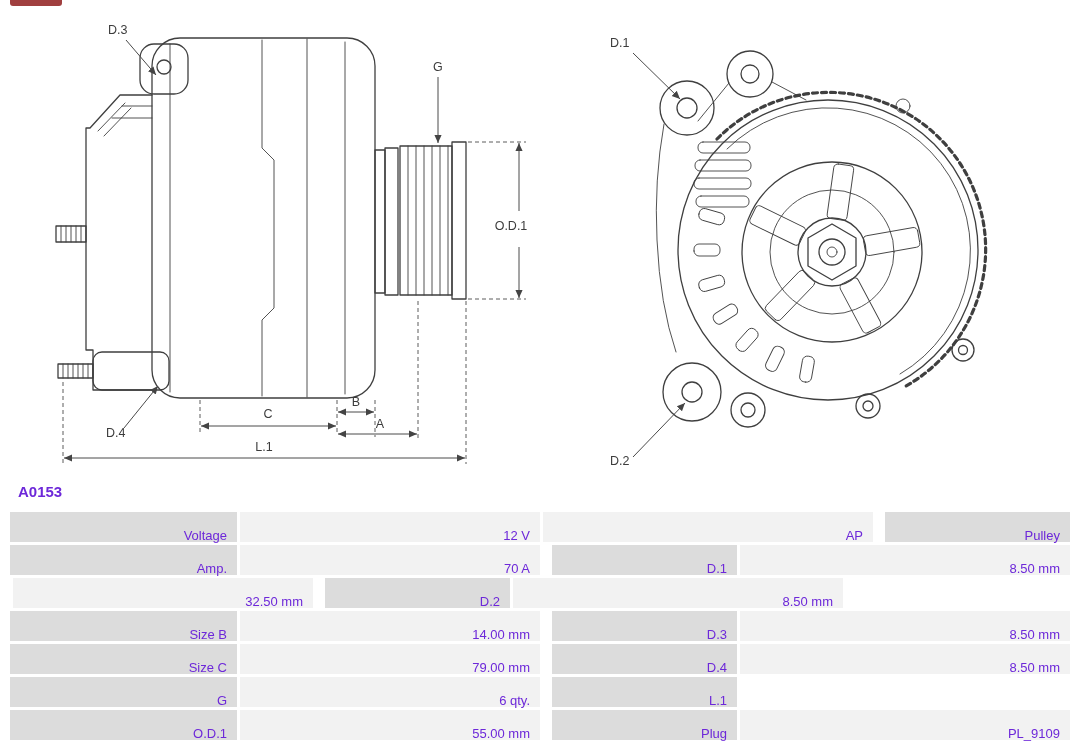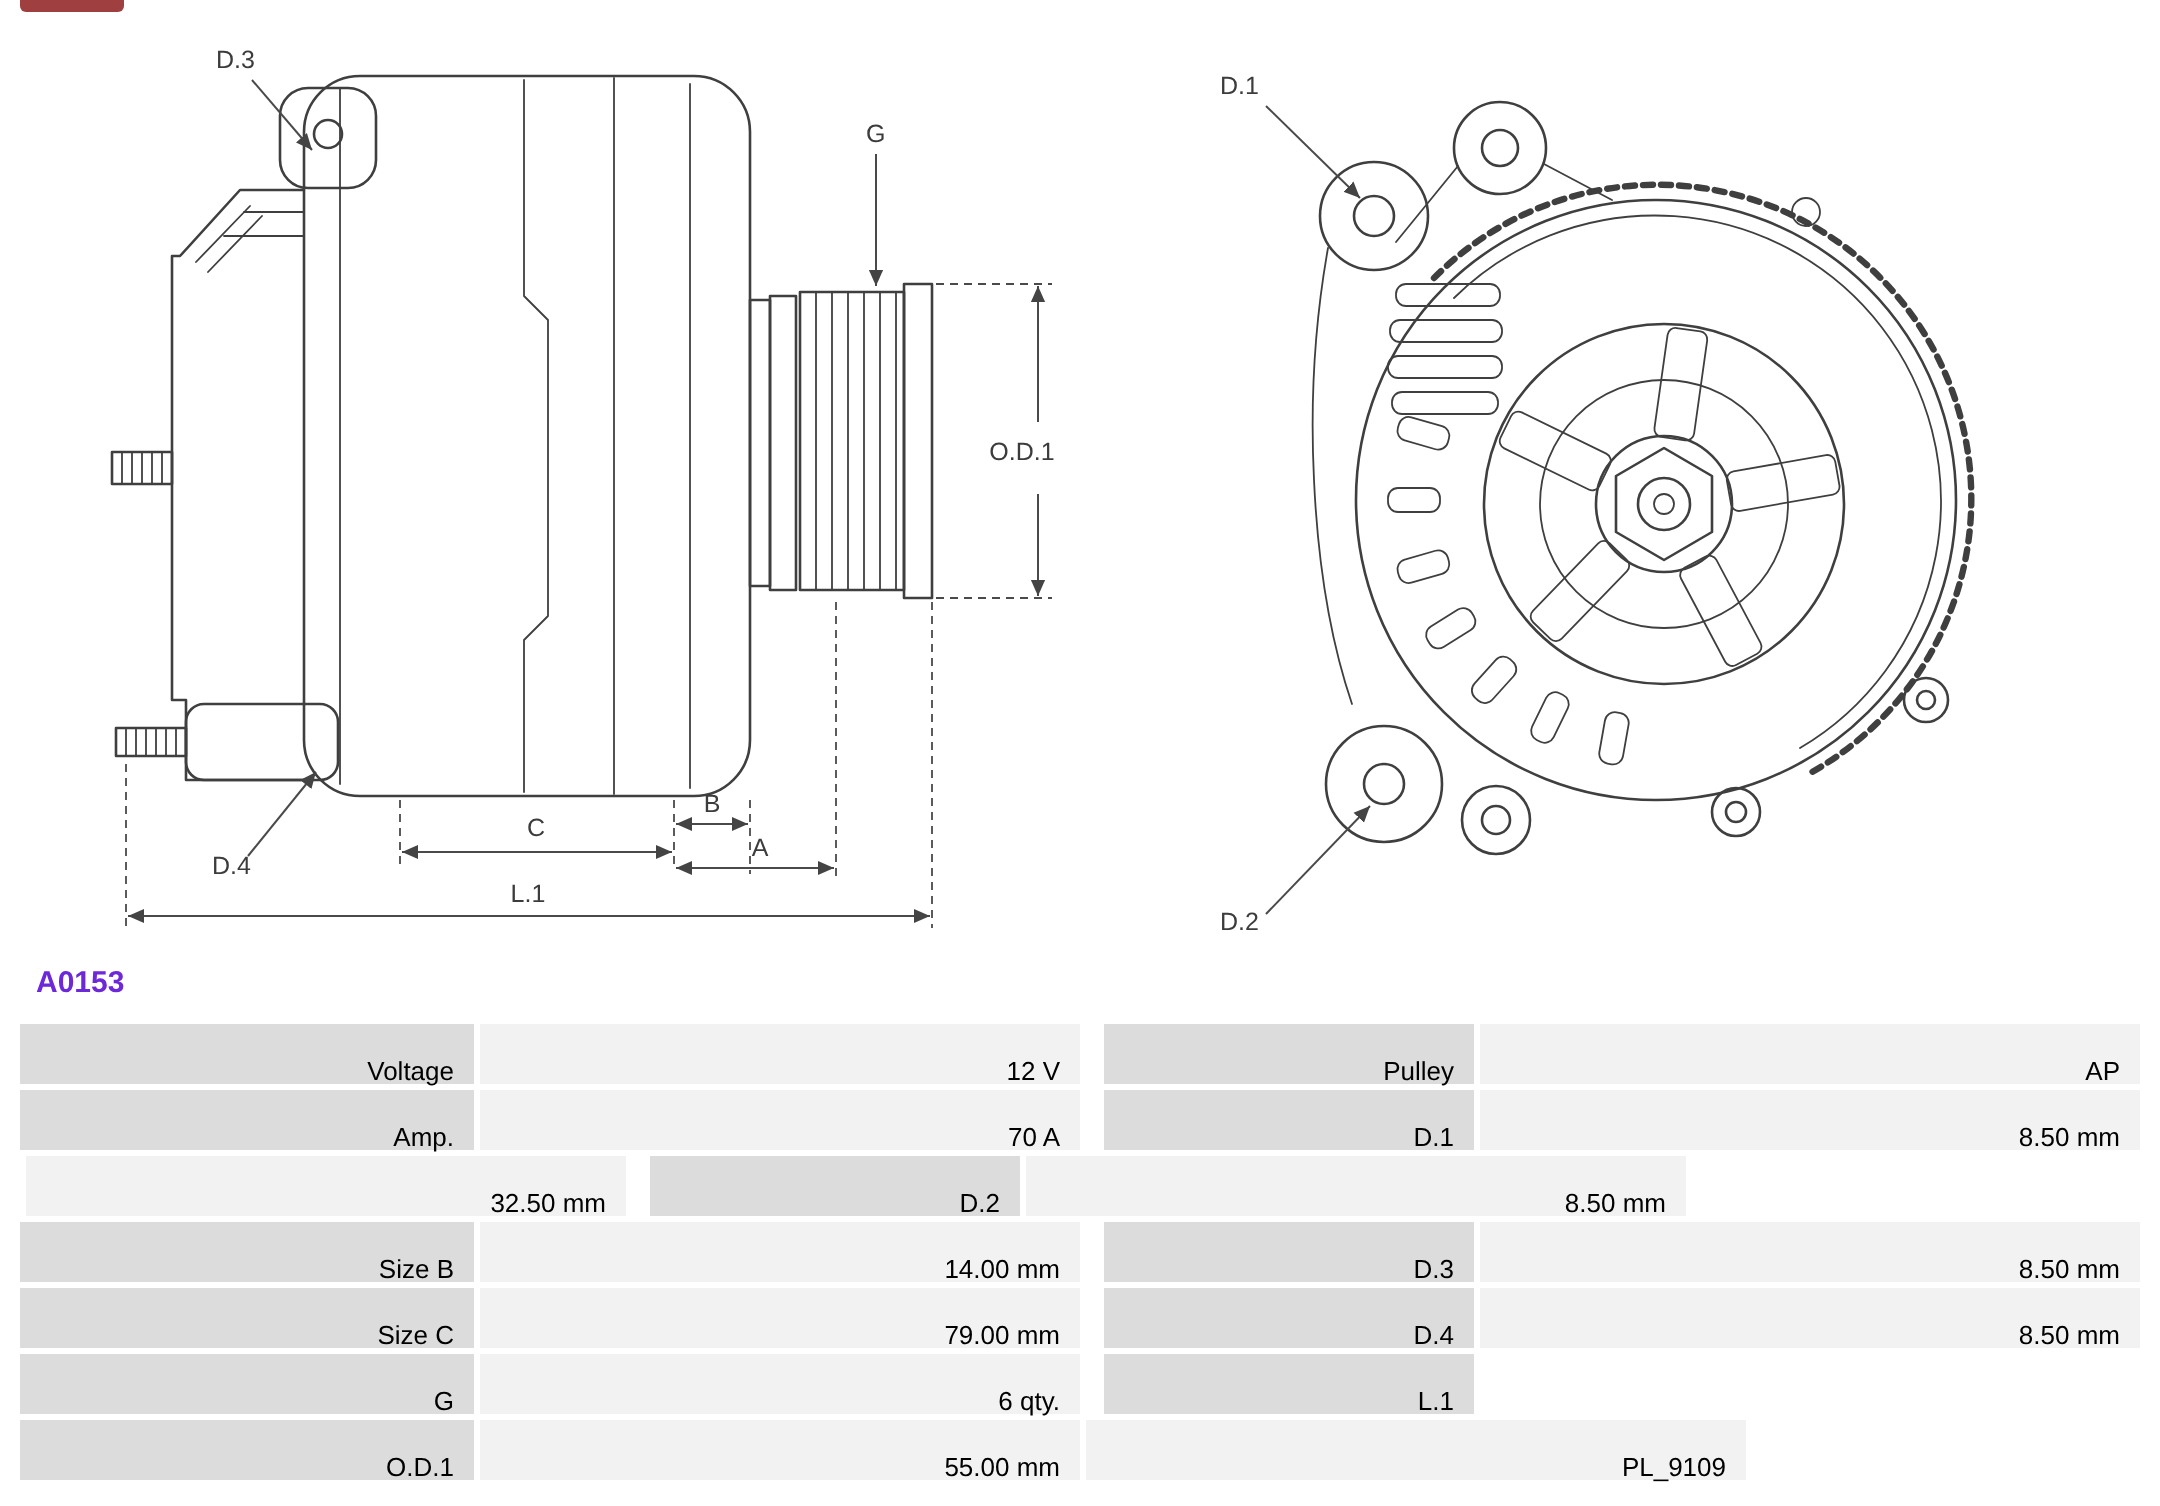--- a/index.html
+++ b/index.html
@@ -18,21 +18,21 @@
   .lbl{font:12.5px "Liberation Sans",sans-serif;fill:#3c3c3c;}
 
   
   .part-number{color:#6d28d9;font-size:15px;font-weight:700;margin:0 0 10px 18px;line-height:20px;}
 
   
   .specs{margin:0 10px;}
   .row{display:flex;height:30px;}
   .row + .row{margin-top:3px;}
   .cell{display:flex;align-items:center;justify-content:flex-end;padding:16px 10px 0 0;box-sizing:border-box;
-        font-size:13px;color:#000000;white-space:nowrap;}
+        font-size:13px;color:#6d28d9;white-space:nowrap;}
   .lab{background:#dcdcdc;}
   .val{background:#f2f2f2;text-align:center;}
   .w1{width:227px;}
   .w2{width:300px;margin-left:3px;}
   .w3{width:185px;margin-left:12px;}
   .w4{width:330px;margin-left:3px;}
 </style>
 </head>
 <body>
 
@@ -180,22 +180,22 @@
     <line class="dim" x1="633" y1="457" x2="685" y2="403" marker-end="url(#ah)"></line>
   </g>
 </svg>
 
 <div class="part-number">A0153</div>
 
 <div class="specs">
   <div class="row">
     <div class="cell lab w1">Voltage</div>
     <div class="cell val w2">12 V</div>
+    <div class="cell val w4">AP</div>
     <div class="cell lab w3">Pulley</div>
-    <div class="cell val w4">AP</div>
   </div>
   <div class="row">
     <div class="cell lab w1">Amp.</div>
     <div class="cell val w2">70 A</div>
     <div class="cell lab w3">D.1</div>
     <div class="cell val w4">8.50 mm</div>
   </div>
   <div class="row">
     <div class="cell val w2">32.50 mm</div>
     <div class="cell lab w3">D.2</div>
@@ -214,15 +214,16 @@
     <div class="cell val w4">8.50 mm</div>
   </div>
   <div class="row">
     <div class="cell lab w1">G</div>
     <div class="cell val w2">6 qty.</div>
     <div class="cell lab w3">L.1</div>
   </div>
   <div class="row">
     <div class="cell lab w1">O.D.1</div>
     <div class="cell val w2">55.00 mm</div>
+    <div class="cell lab w3">Plug</div>
     <div class="cell val w4">PL_9109</div>
   </div>
 </div>
 
 </body></html>

